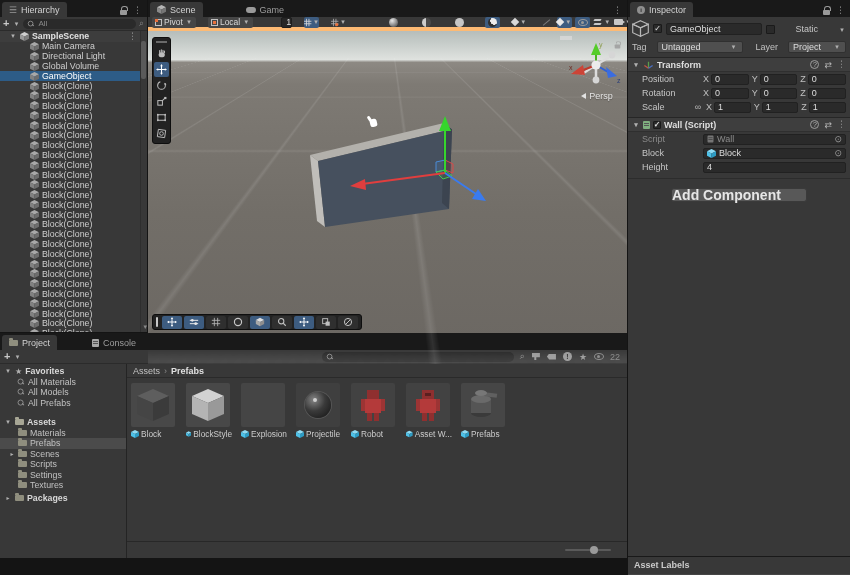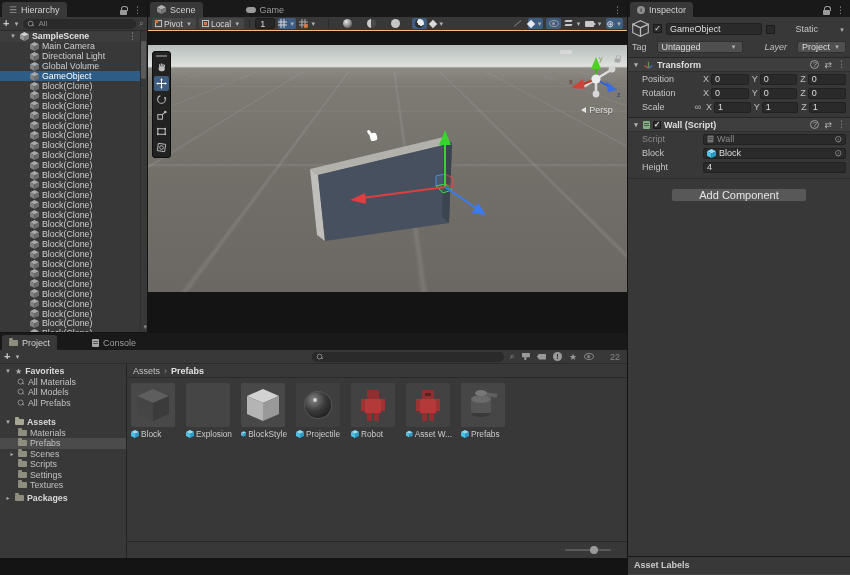--- a/index.html
+++ b/index.html
@@ -43,21 +43,21 @@
 .hrow.selected { background:#2d5c87; color:#fff; }
 .hrow-root { height:10.5px; display:flex; align-items:center; gap:3px; padding-left:9px; background:#3d3d3d; color:#e0e0e0; font-size:8.8px; }
 .hrow-root .kebab { margin-left:auto; padding-right:10px; }
 .hscroll { position:absolute; right:0; top:0; width:7px; height:100%; background:#383838; border-left:1px solid #2e2e2e; }
 .hthumb { position:absolute; right:1px; top:10px; width:5px; height:38px; background:#5a5a5a; border-radius:2px; }
 .hscroll-down { position:absolute; right:0; bottom:1px; color:#8a8a8a; font-size:7px; }
 .cubeicon { flex:none; }
 
 
 .scene { position:absolute; left:148px; top:0; width:479px; height:332px; }
-.stoolbar { height:14px; background:#383838; border-bottom:1px solid #fdba74; display:flex; align-items:center; padding:0 4px; gap:3px; }
+.stoolbar { height:14px; background:#383838; border-bottom:4px solid #fdba74; display:flex; align-items:center; padding:0 4px; gap:12px; }
 .tb-btn { height:11px; background:#464646; border-radius:2px; display:flex; align-items:center; gap:2px; padding:0 3px; color:#d8d8d8; font-size:8.5px; }
 .tb-ibtn { height:11px; min-width:15px; background:transparent; border-radius:2px; display:flex; align-items:center; justify-content:center; gap:1px; color:#c8c8c8; }
 .tb-ibtn.on { background:#3d5c80; }
 .tb-sep { width:1px; height:9px; background:#2a2a2a; margin:0 2px; }
 .numfield { width:20px; height:11px; background:#262626; border:1px solid #1d1d1d; border-radius:2px; color:#dddddd; display:flex; align-items:center; padding-left:4px; }
 .i-pivot { width:7px; height:7px; border:1px solid #c0c0c0; position:relative; display:inline-block; }
 .i-pivot::after { content:''; position:absolute; left:-1px; top:-1px; width:3px; height:3px; background:#e8713d; }
 .i-local { width:7px; height:7px; border:1px solid #c0c0c0; position:relative; display:inline-block; }
 .i-local::after { content:''; position:absolute; left:1px; top:1px; width:3px; height:3px; background:#e8713d; }
 .circ { width:9px; height:9px; border-radius:50%; display:inline-block; }
@@ -67,22 +67,22 @@
 .circ.moon { background:radial-gradient(circle at 68% 32%, #ececec 42%, #2e2e2e 46%); }
 .i-slash { width:9px; height:9px; position:relative; opacity:.45; }
 .i-slash::before { content:''; position:absolute; left:0; top:4px; width:9px; height:1px; background:#c8c8c8; transform:rotate(-40deg); }
 .i-diamond { width:6px; height:6px; background:#d8d8d8; transform:rotate(45deg); display:inline-block; }
 .i-cam { width:9px; height:6px; background:#c8c8c8; border-radius:1px; position:relative; display:inline-block; }
 .i-cam::after { content:''; position:absolute; right:-2px; top:1px; border-left:3px solid #c8c8c8; border-top:2px solid transparent; border-bottom:2px solid transparent; }
 .i-layers { width:9px; height:7px; position:relative; display:inline-block; }
 .i-layers::before { content:''; position:absolute; top:0; left:1px; width:7px; height:2px; background:#c8c8c8; transform:skewX(-30deg); }
 .i-layers::after { content:''; position:absolute; top:4px; left:1px; width:7px; height:2px; background:#c8c8c8; transform:skewX(-30deg); }
 
-.viewport { position:relative; width:479px; height:247px; overflow:hidden;
-  background:linear-gradient(#b6bdba 0%, #c8cecb 4%, #dfe2df 8.6%, #8d8983 9.4%, #7e7a74 16%, #726e68 55%, #6b6762 100%);margin-top:14px; }
+.viewport { position:relative; width:479px; height:333px; overflow:hidden;
+  background:linear-gradient(#b6bdba 0%, #c8cecb 4%, #dfe2df 8.6%, #8d8983 9.4%, #7e7a74 16%, #726e68 55%, #6b6762 100%); }
 .vp-grid { position:absolute; left:-260px; right:-260px; top:27px; height:560px;
   background:repeating-linear-gradient(to right, rgba(255,255,255,.10) 0 1px, transparent 1px 46px),
              repeating-linear-gradient(to bottom, rgba(230,230,230,.10) 0 1px, transparent 1px 46px);
   transform:perspective(210px) rotateX(76deg); transform-origin:50% 0; }
 .scene-svg { position:absolute; left:0; top:0; }
 .ltoolbar { position:absolute; left:4px; top:6px; width:19px; background:#222222; border:1px solid #0e0e0e; border-radius:3px; padding:2px 1px; display:flex; flex-direction:column; gap:1px; align-items:center; }
 .lt-handle { width:11px; height:2px; border-top:1px solid #6a6a6a; border-bottom:1px solid #6a6a6a; margin:1px 0 2px; }
 .ltool { width:15px; height:15px; border-radius:2px; display:flex; align-items:center; justify-content:center; background:transparent; }
 .ltool.on { background:#3d5c80; }
 .btoolbar { position:absolute; left:4px; top:283px; height:16px; background:#222222; border:1px solid #0e0e0e; border-radius:3px; display:flex; align-items:center; gap:2px; padding:1px 3px; }
@@ -107,21 +107,21 @@
 .prow-i { display:flex; align-items:center; padding:1.5px 4px 1.5px 14px; gap:3px; }
 .plabel-i { width:58px; color:#c6c6c6; flex:none; }
 .axis-group { flex:1; display:flex; align-items:center; gap:2px; }
 .axis-label { color:#c0c0c0; }
 .axis-field { flex:1; height:11px; }
 .linkicon { width:10px; color:#b8b8b8; flex:none; margin-left:-10px; text-align:center; }
 .valfield { flex:1; height:11px; }
 .objfield { flex:1; height:11px; gap:3px; }
 .objfield .pick { margin-left:auto; color:#9a9a9a; }
 .addcomp-wrap { display:flex; justify-content:center; padding:9px 0; }
-.addcomp { width:136px; height:14px; background:#585858; border:1px solid #3a3a3a; border-radius:3px; color:#e6e6e6; display:flex; align-items:center; justify-content:center; font-size:11px; }
+.addcomp { width:136px; height:14px; background:#585858; border:1px solid #3a3a3a; border-radius:3px; color:#e6e6e6; display:flex; align-items:center; font-size:14px;font-weight:bold; }
 .asset-labels { position:absolute; left:0; bottom:0; width:100%; height:19px; background:#383838; border-top:1px solid #191919; display:flex; align-items:flex-start; padding:3px 0 0 6px; color:#cacaca; font-weight:bold; box-shadow:0 -1px 0 #454545 inset; }
 .disabled-txt { color:#8a8a8a !important; }
 
 
 .project { position:absolute; left:0; top:333px; width:627px; height:242px; }
 .ptoolbar { height:14px; background:#383838; border-bottom:1px solid #2b2b2b; display:flex; align-items:center; padding:0 4px; gap:3px; }
 .psearch { width:192px; height:10px; background:#2a2a2a; border-radius:5px; display:flex; align-items:center; gap:3px; padding:0 4px; margin-left:auto; }
 .ptool-icons { display:flex; align-items:center; gap:7px; padding:0 3px; color:#9a9a9a; }
 .pbody { display:flex; height:194px; background:#383838; }
 .ptree { width:127px; border-right:1px solid #242424; padding-top:2px; overflow:hidden; }
@@ -720,21 +720,21 @@
           <span>Static</span>
           <span class="caret">▾</span>
         </div>
       </div>
       <div class="itagrow">
         <span>Tag</span>
         <div class="ddown" style="width:86px;">
             <span>Untagged</span>
             <span class="caret">▾</span>
           </div>
-        <span style="margin-left:12px;font-style:italic;">Layer</span>
+        <span style="margin-left:3px;">Layer</span>
         <div class="ddown" style="flex:1;">
             <span>Project</span>
             <span class="caret">▾</span>
           </div>
       </div>
 
       <div class="comp-head">
         <span class="caret">▾</span>
         <svg width="11" height="11" viewBox="0 0 12 12">
             <path d="M6 10V3" stroke="#5a9e4a" stroke-width="1.4"></path>
@@ -880,21 +880,21 @@
       <span class="caret">▾</span>
       <div class="psearch">
         <span class="i-search" style="transform:scale(.8);"></span>
       </div>
       <div class="ptool-icons">
         <span>⌕</span>
         <span style="display:inline-block;width:8px;height:7px;background:#9a9a9a;clip-path:polygon(0 0,100% 0,100% 60%,55% 60%,55% 100%,30% 100%,30% 60%,0 60%);"></span>
         <span style="display:inline-block;width:9px;height:6px;background:#9a9a9a;clip-path:polygon(0 50%,25% 0,100% 0,100% 100%,25% 100%);"></span>
         <span style="width:9px;height:9px;border-radius:50%;background:#9a9a9a;display:inline-flex;align-items:center;justify-content:center;color:#2b2b2b;font-size:7px;font-weight:bold;">!</span>
         <span style="font-size:9px;">★</span>
-        <span style="display:flex;align-items:center;gap:16px;opacity:.8;">
+        <span style="display:flex;align-items:center;gap:6px;opacity:.8;">
           <span class="i-eye"></span>
           <span style="color:#9a9a9a;">22</span>
         </span>
       </div>
     </div>
     <div class="pbody">
       <div class="ptree">
         <div class="prow">
           <span class="caret">▾</span>
           <span style="color:#b0b0b0;font-size:8px;">★</span>
@@ -976,45 +976,45 @@
             <div class="tlabel">
                 <svg width="8" height="8" viewBox="0 0 10 10">
                   <polygon points="5,0 10,2.5 5,5 0,2.5" fill="#8fdcf5"></polygon>
                   <polygon points="0,2.5 5,5 5,10 0,7.5" fill="#4ec1e8"></polygon>
                   <polygon points="10,2.5 5,5 5,10 10,7.5" fill="#2d9cc4"></polygon>
                 </svg>
                 <span>Block</span>
               </div>
           </div>
           <div class="ptile">
+            <div class="thumb">
+              <svg width="44" height="44" viewBox="0 0 44 44">
+                  <polygon points="22,6 38,13 22,20 6,13" fill="#d2d2d2"></polygon>
+                  <polygon points="6,13 22,20 22,38 6,31" fill="#b4b4b4"></polygon>
+                  <polygon points="38,13 22,20 22,38 38,31" fill="#999999"></polygon>
+                </svg>
+            </div>
+            <div class="tlabel">
+                <svg width="8" height="8" viewBox="0 0 10 10">
+                  <polygon points="5,0 10,2.5 5,5 0,2.5" fill="#8fdcf5"></polygon>
+                  <polygon points="0,2.5 5,5 5,10 0,7.5" fill="#4ec1e8"></polygon>
+                  <polygon points="10,2.5 5,5 5,10 10,7.5" fill="#2d9cc4"></polygon>
+                </svg>
+                <span>BlockStyle</span>
+              </div>
+          </div>
+          <div class="ptile">
             <div class="thumb plain"></div>
             <div class="tlabel">
                 <svg width="8" height="8" viewBox="0 0 10 10">
                   <polygon points="5,0 10,2.5 5,5 0,2.5" fill="#8fdcf5"></polygon>
                   <polygon points="0,2.5 5,5 5,10 0,7.5" fill="#4ec1e8"></polygon>
                   <polygon points="10,2.5 5,5 5,10 10,7.5" fill="#2d9cc4"></polygon>
                 </svg>
                 <span>Explosion</span>
-              </div>
-          </div>
-          <div class="ptile">
-            <div class="thumb">
-              <svg width="44" height="44" viewBox="0 0 44 44">
-                  <polygon points="22,6 38,13 22,20 6,13" fill="#d2d2d2"></polygon>
-                  <polygon points="6,13 22,20 22,38 6,31" fill="#b4b4b4"></polygon>
-                  <polygon points="38,13 22,20 22,38 38,31" fill="#999999"></polygon>
-                </svg>
-            </div>
-            <div class="tlabel">
-                <svg width="8" height="8" viewBox="0 0 10 10">
-                  <polygon points="5,0 10,2.5 5,5 0,2.5" fill="#8fdcf5"></polygon>
-                  <polygon points="0,2.5 5,5 5,10 0,7.5" fill="#4ec1e8"></polygon>
-                  <polygon points="10,2.5 5,5 5,10 10,7.5" fill="#2d9cc4"></polygon>
-                </svg>
-                <span>BlockStyle</span>
               </div>
           </div>
           <div class="ptile">
             <div class="thumb sphere-thumb"></div>
             <div class="tlabel">
                 <svg width="8" height="8" viewBox="0 0 10 10">
                   <polygon points="5,0 10,2.5 5,5 0,2.5" fill="#8fdcf5"></polygon>
                   <polygon points="0,2.5 5,5 5,10 0,7.5" fill="#4ec1e8"></polygon>
                   <polygon points="10,2.5 5,5 5,10 10,7.5" fill="#2d9cc4"></polygon>
                 </svg>

